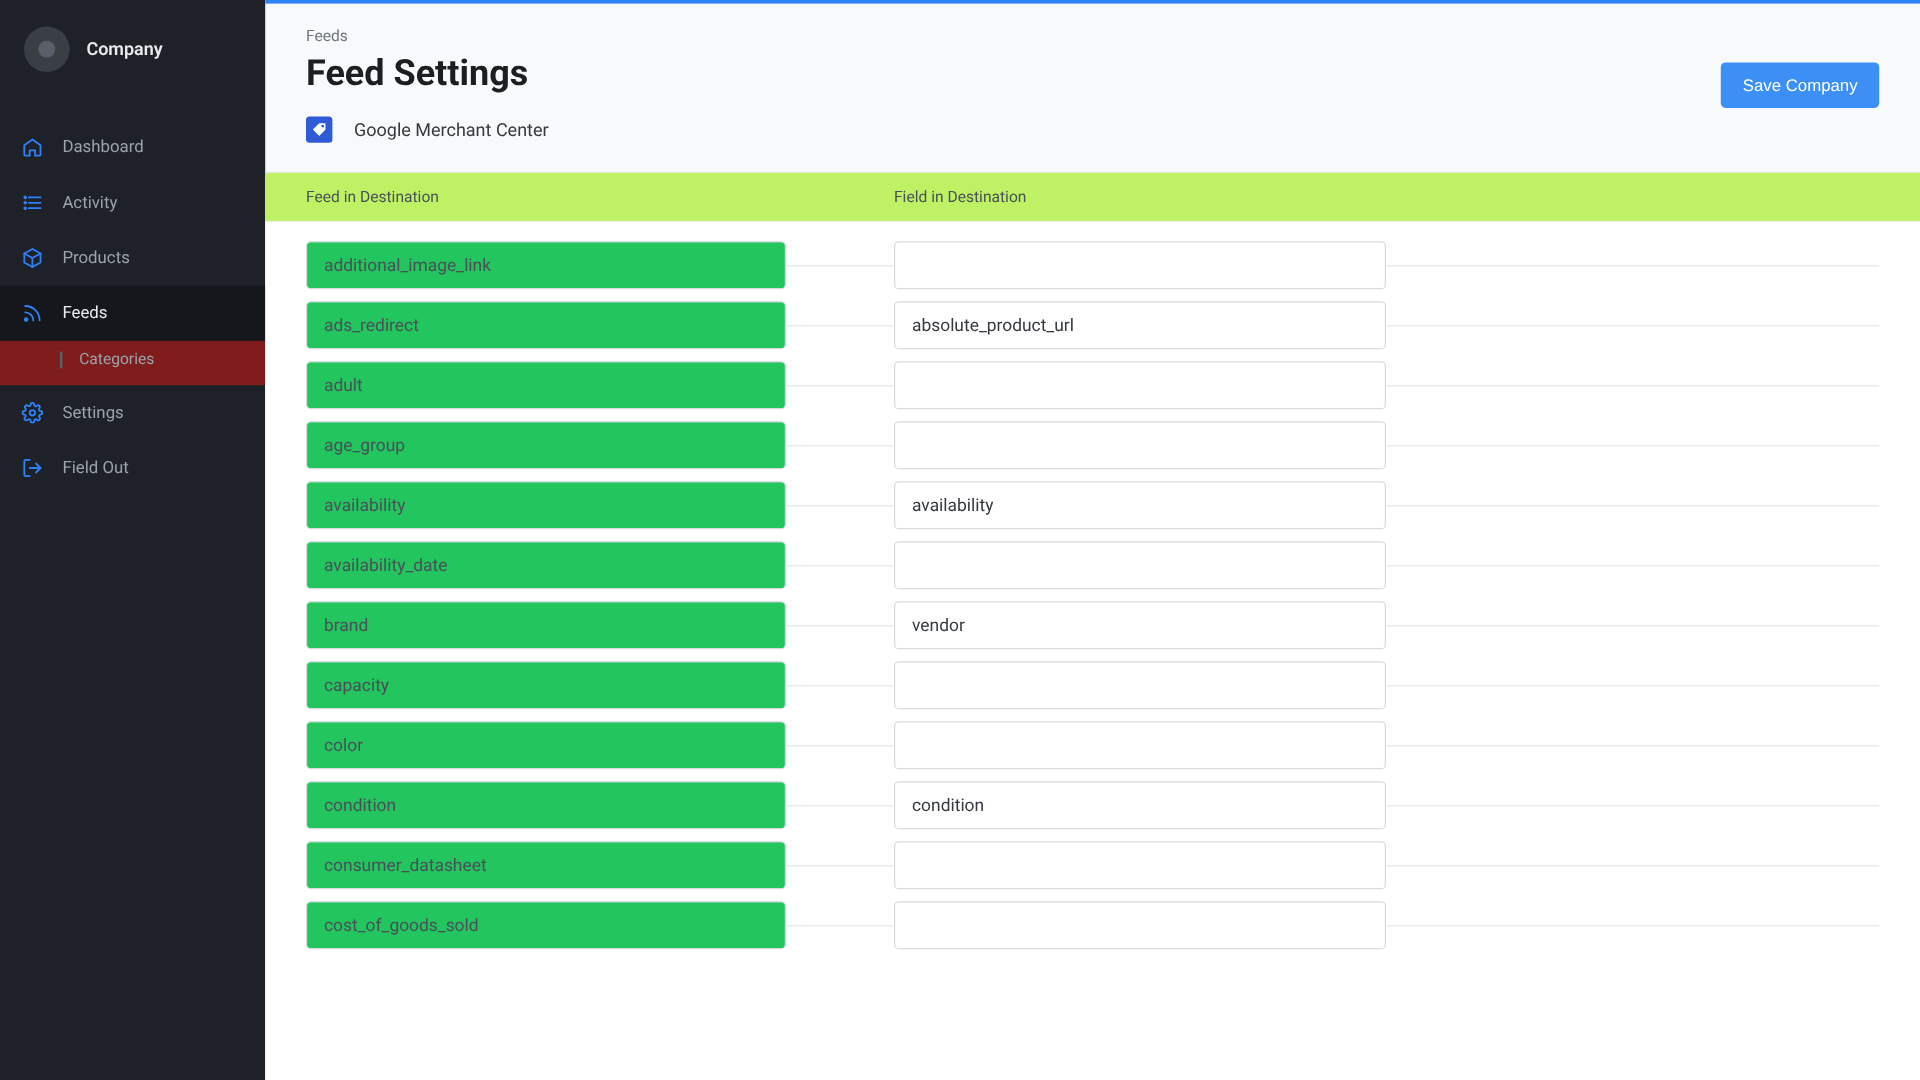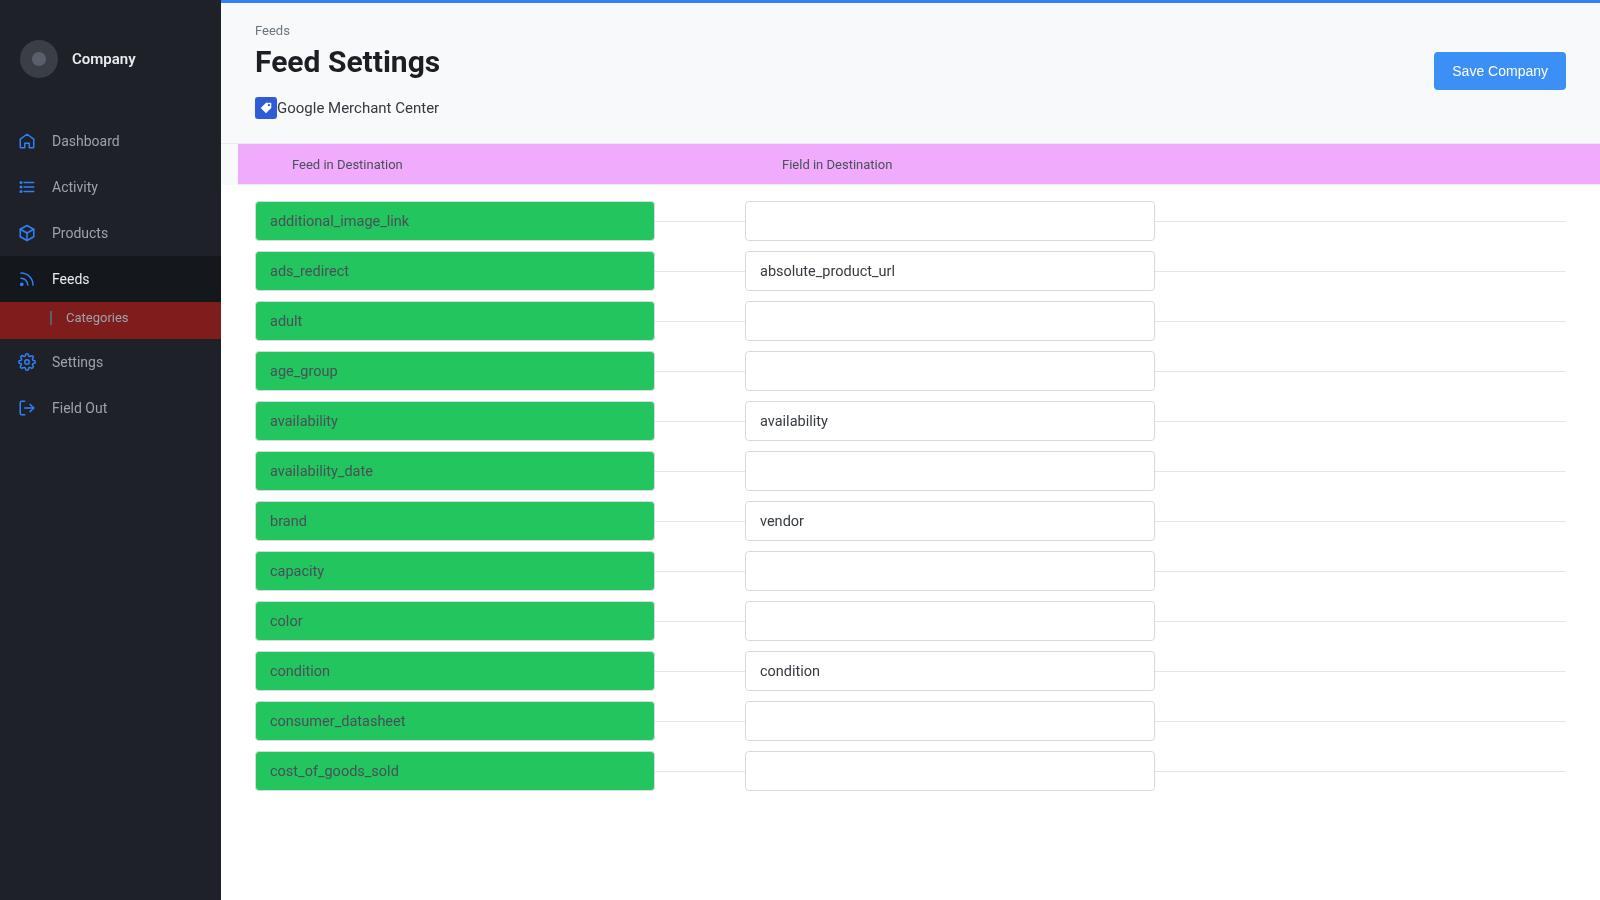--- a/index.html
+++ b/index.html
@@ -18,21 +18,21 @@
     width: 221px;
     background: #1e2228;
     color: #adb5bd;
     flex-shrink: 0;
     display: flex;
     flex-direction: column;
   }
   .brand {
     display: flex;
     align-items: center;
-    padding: 40px 18px 22px 20px;
+    padding: 22px 18px 22px 20px;
     gap: 14px;
   }
   .avatar {
     width: 38px; height: 38px;
     border-radius: 50%;
     background: #3a3f46;
     display: flex; align-items: center; justify-content: center;
   }
   .avatar-dot { width: 14px; height: 14px; border-radius: 50%; background: #5a6069; }
   .brand-name { color: #e9ecef; font-weight: 600; font-size: 15px; }
@@ -66,41 +66,40 @@
   .header {
     padding: 20px 34px 24px 34px;
     border-bottom: 1px solid #e9ecef;
     display: flex;
     justify-content: space-between;
     align-items: center;
   }
   .header-left { display: flex; flex-direction: column; gap: 4px; }
   .breadcrumb { color: #6c757d; font-size: 13px; }
   .page-title { font-size: 30px; font-weight: 700; color: #1b1f23; margin-top: 2px; }
-  .feed-type { display: flex; align-items: center; gap: 0; margin-top: 14px; }
+  .feed-type { display: flex; align-items: center; gap: 18px; margin-top: 14px; }
   .feed-type .type-icon {
     width: 22px; height: 22px; border-radius: 3px;
     background: #2f5bd7;
     display: flex; align-items: center; justify-content: center;
   }
   .feed-type .type-icon svg { color: #fff; }
   .feed-type .type-label { color: #343a40; font-size: 15px; }
   .save-btn {
     background: #3b8ff5; color: #fff; border: none;
     padding: 11px 18px; border-radius: 4px;
     font-size: 14px; font-weight: 500; cursor: pointer;
     align-self: center;
   }
 
   .columns-header {
     display: flex;
-    padding: 12px 54px;
+    padding: 12px 34px;
     border-bottom: 1px solid #e9ecef;
-    background: #f0abfc;
-    margin-left: 17px;
+    background: #bef264;
   }
   .col-head { color: #495057; font-size: 13px; }
   .col-left-wrap { width: 490px; }
   .col-right-wrap { flex: 1; }
 
   .mapping-area {
     flex: 1;
     overflow-y: auto;
     background: #fff;
     padding: 16px 34px 40px 34px;

